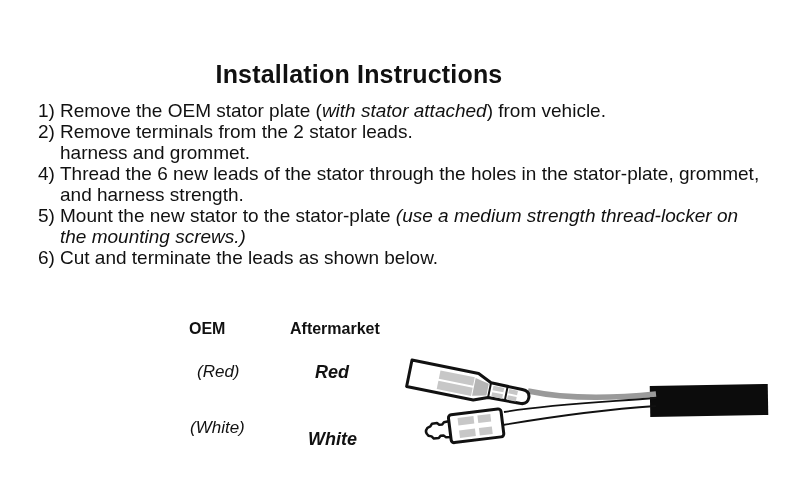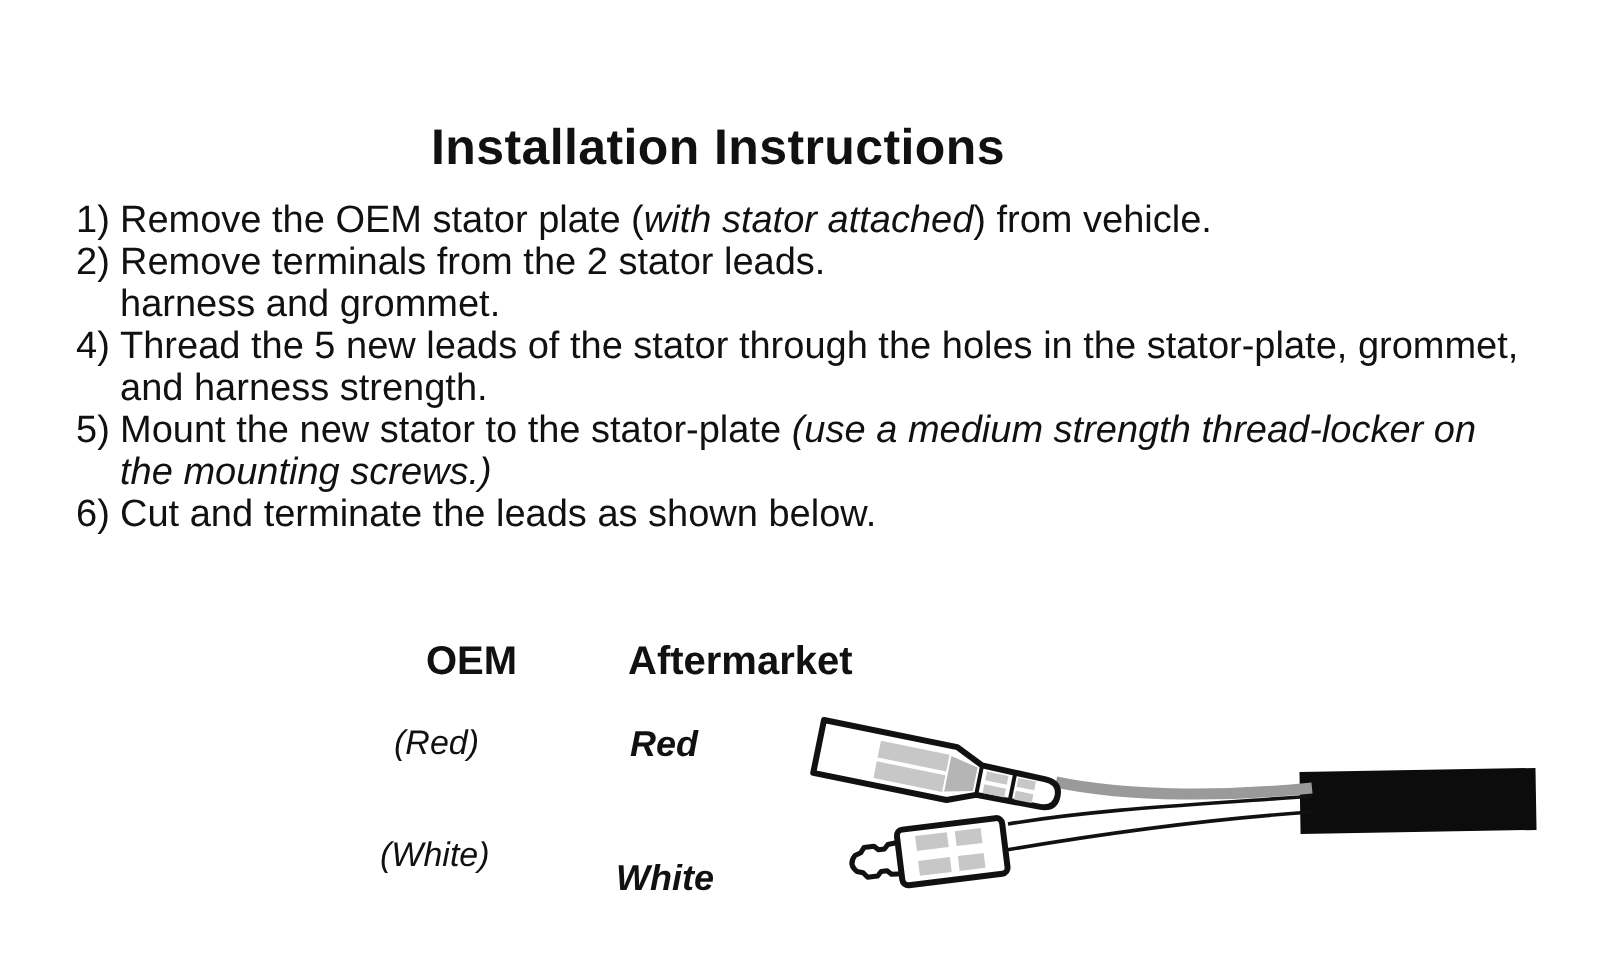--- a/index.html
+++ b/index.html
@@ -49,23 +49,22 @@
   }
   .it {
     font-style: italic;
   }
   .lbl {
     position: absolute;
     line-height: 1.1;
     white-space: nowrap;
   }
   .lbl-head {
-    font-size: 20px;
+    font-size: 16px;
     font-weight: bold;
-    margin-left: 24px;
   }
   .lbl-oem-val {
     font-size: 17px;
     font-style: italic;
   }
   .lbl-am-val {
     font-size: 18px;
     font-weight: bold;
     font-style: italic;
   }
@@ -90,21 +89,21 @@
 
     <div class="step-line">
       <span class="num">2)</span><span>Remove terminals from the 2 stator leads.</span>
     </div>
 
     <div class="step-line cont">
       <span>harness and grommet.</span>
     </div>
 
     <div class="step-line">
-      <span class="num">4)</span><span>Thread the 5 new leads of the stator through the holes in the stator-plate, grommet,</span>
+      <span class="num">4)</span><span>Thread the 6 new leads of the stator through the holes in the stator-plate, grommet,</span>
     </div>
     <div class="step-line cont">
       <span>and harness strength.</span>
     </div>
 
     <div class="step-line">
       <span class="num">5)</span><span>Mount the new stator to the stator-plate </span><span class="it">(use a medium strength thread-locker on</span>
     </div>
     <div class="step-line cont">
       <span class="it">the mounting screws.)</span>

